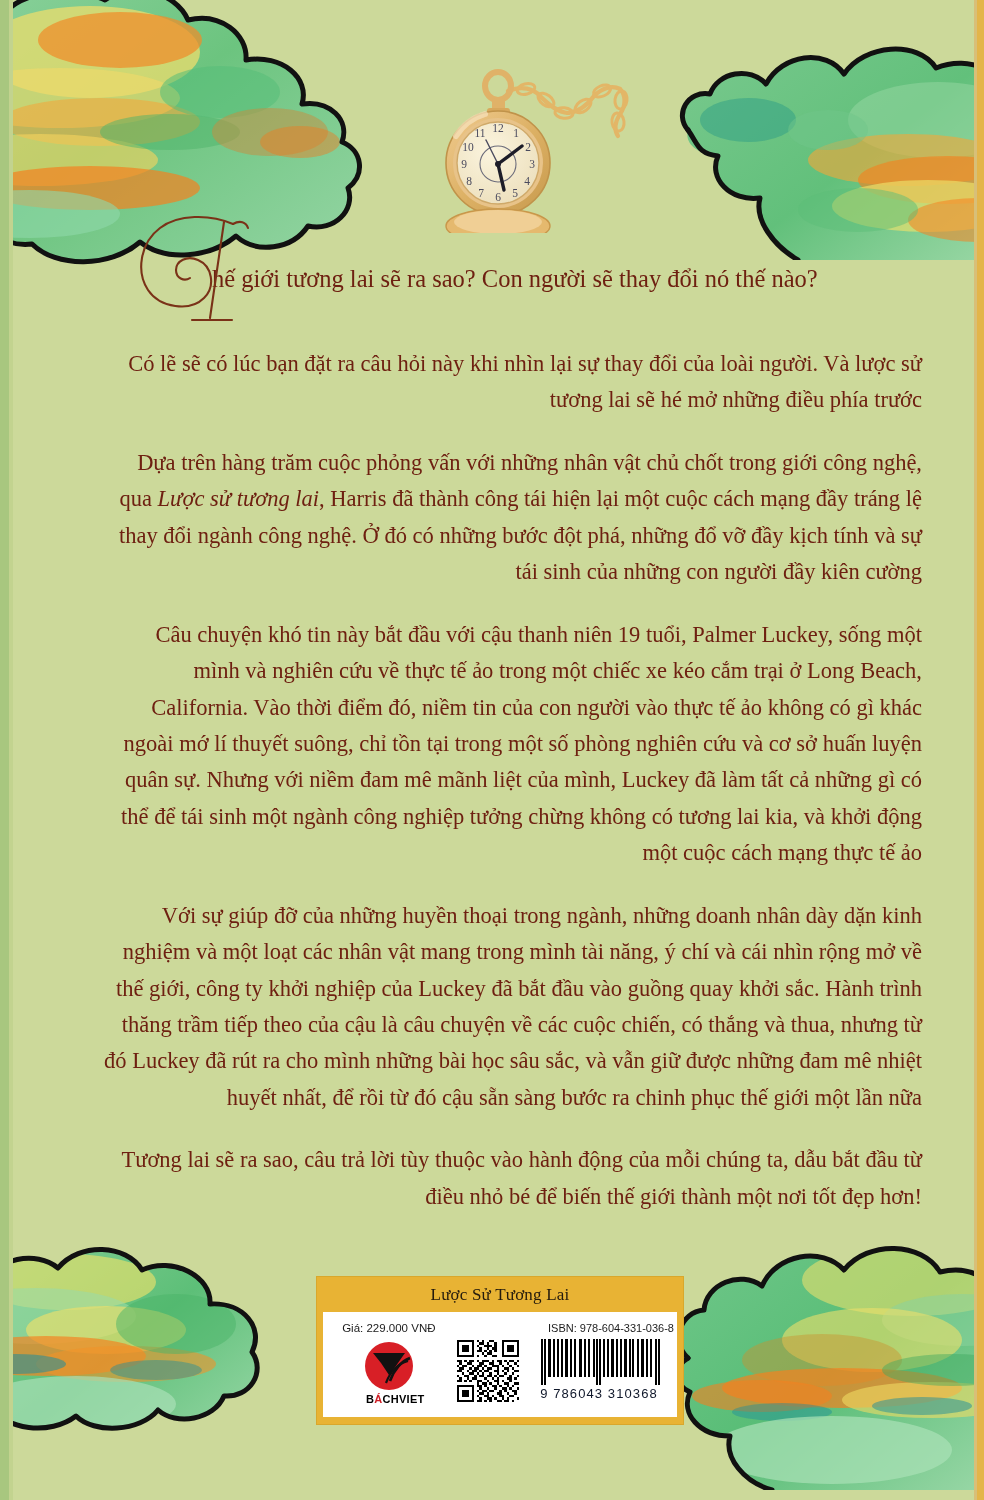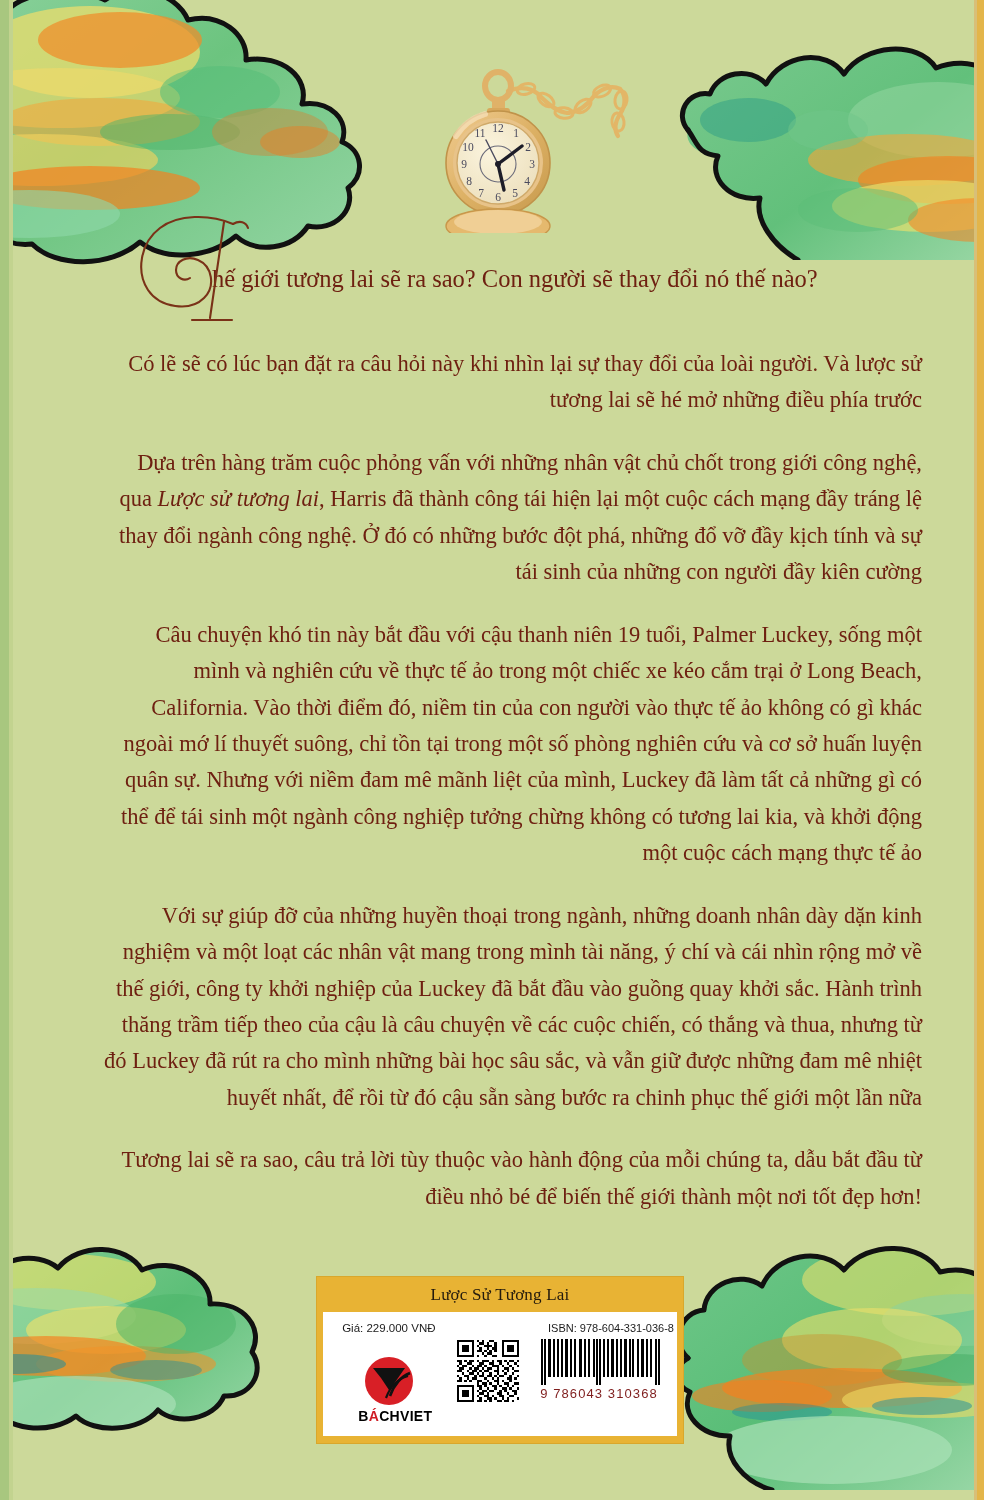--- a/index.html
+++ b/index.html
@@ -144,48 +144,48 @@
   }
   .bc-col { display: flex; flex-direction: column; align-items: center; }
   .bc-col.left  { width: 118px; }
   .bc-col.mid   { width: 84px; padding-top: 18px; }
   .bc-col.right { width: 140px; }
 
   .price-text {
     font-family: "Liberation Sans", sans-serif;
     font-size: 11.5px;
     color: #1b1b1b;
-    margin-bottom: 22px;
+    margin-bottom: 7px;
     white-space: nowrap;
   }
   .isbn-text {
     font-family: "Liberation Sans", sans-serif;
     font-size: 11px;
     color: #1b1b1b;
     margin-bottom: 5px;
     white-space: nowrap;
     margin-left: 24px;
   }
   .publisher-name {
     font-family: "Liberation Sans", sans-serif;
-    font-size: 14px;
+    font-size: 11px;
     font-weight: bold;
     color: #000;
     letter-spacing: .3px;
     margin-top: 2px;
     padding-left: 13px;
   }
   .publisher-name .red { color: #cf1c24; }
 
   #qr-code { width: 62px; height: 62px; display: block; }
   #barcode-bars { display: block; }
   .barcode-digits {
     font-family: "Liberation Sans", sans-serif;
     font-size: 13px;
-    color: #7f1d1d;
+    color: #0f172a;
     letter-spacing: 1.1px;
     margin-top: 1px;
   }
 </style>
 </head>
 <body>
 
 <div id="cover">
 
   <div class="edge-left"></div>

